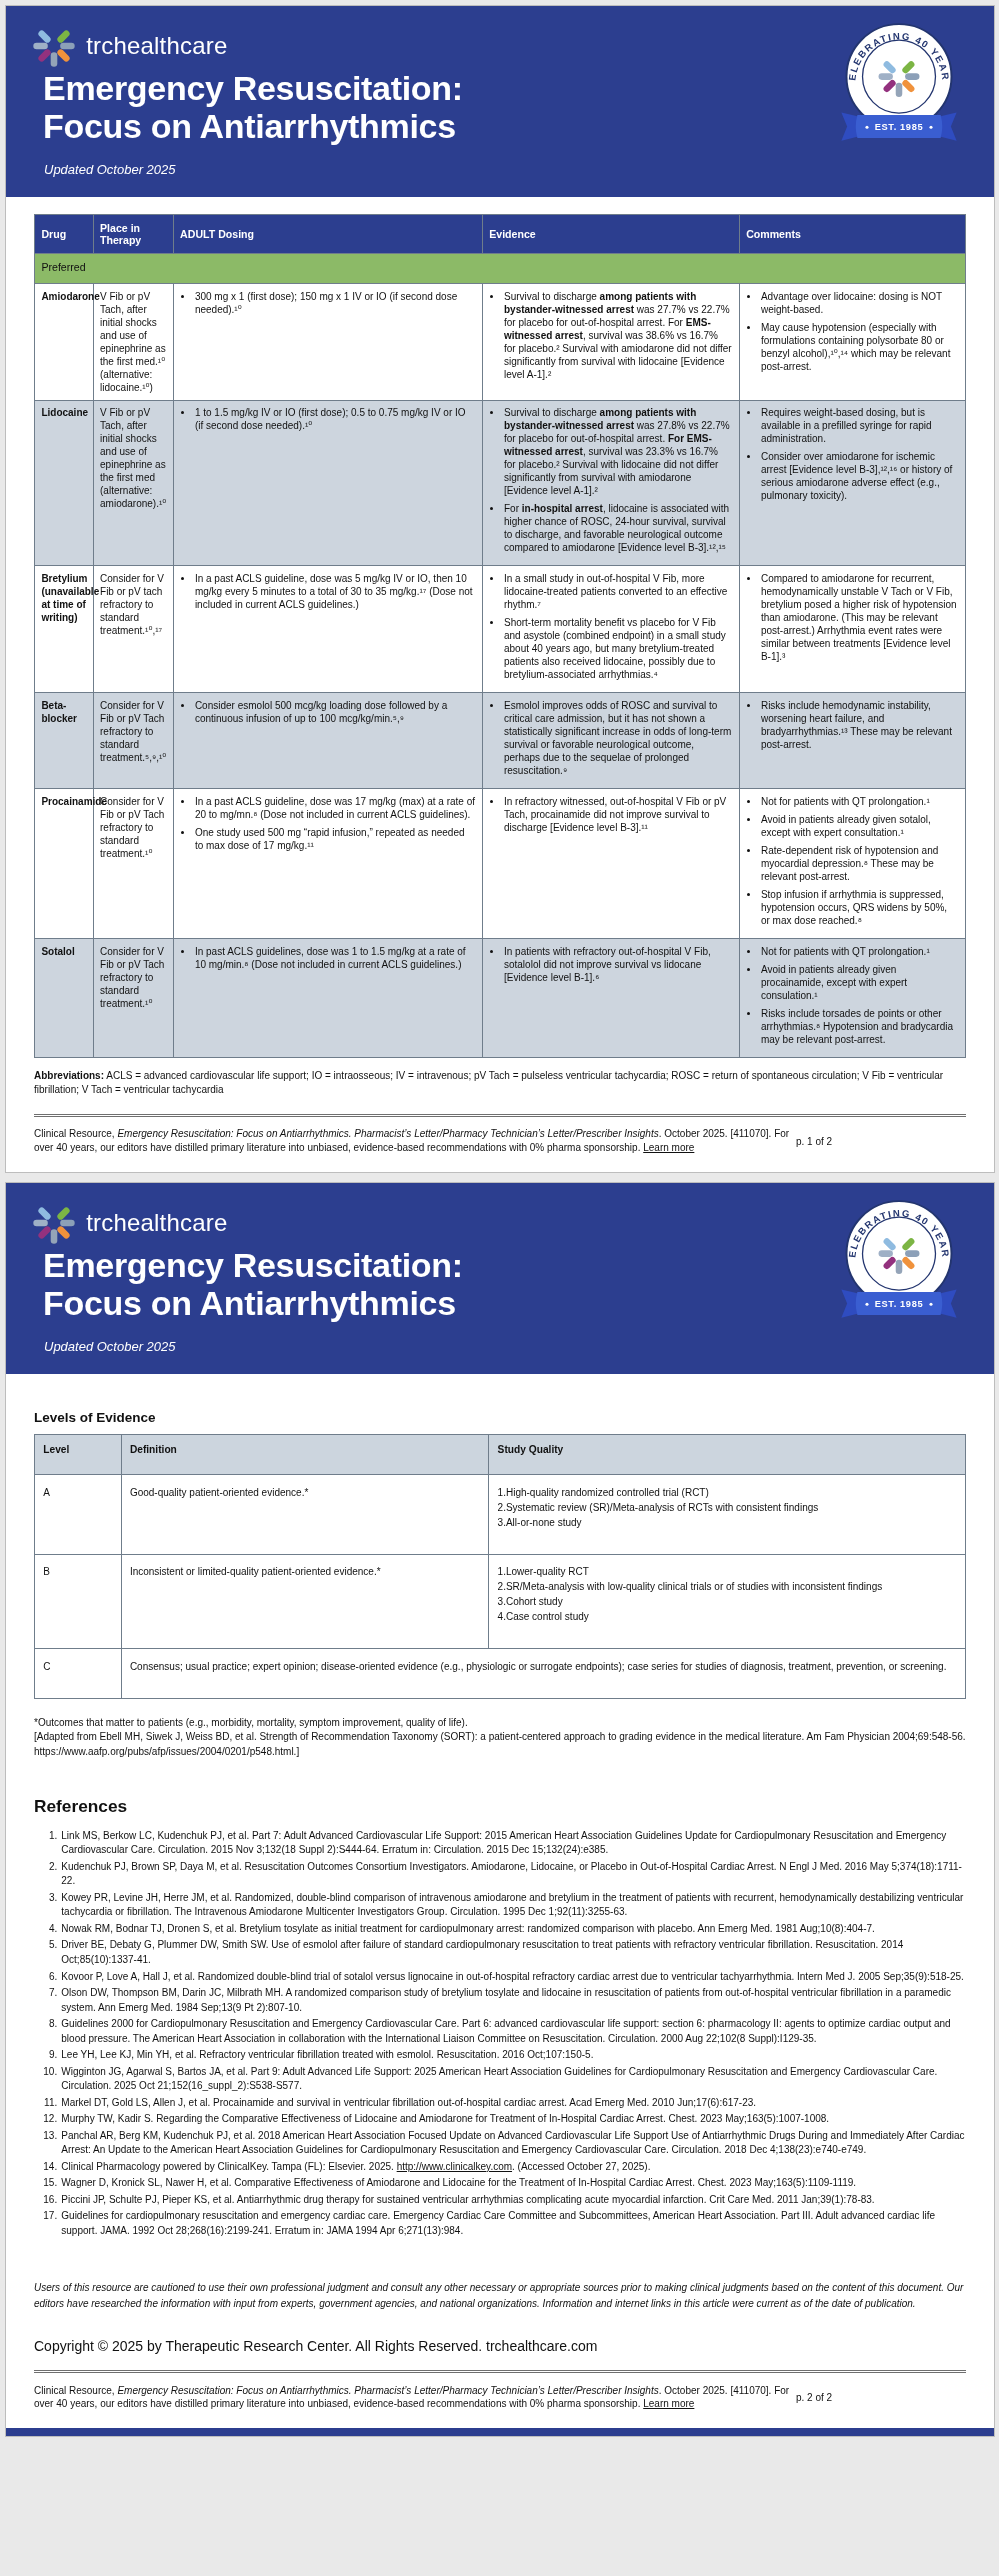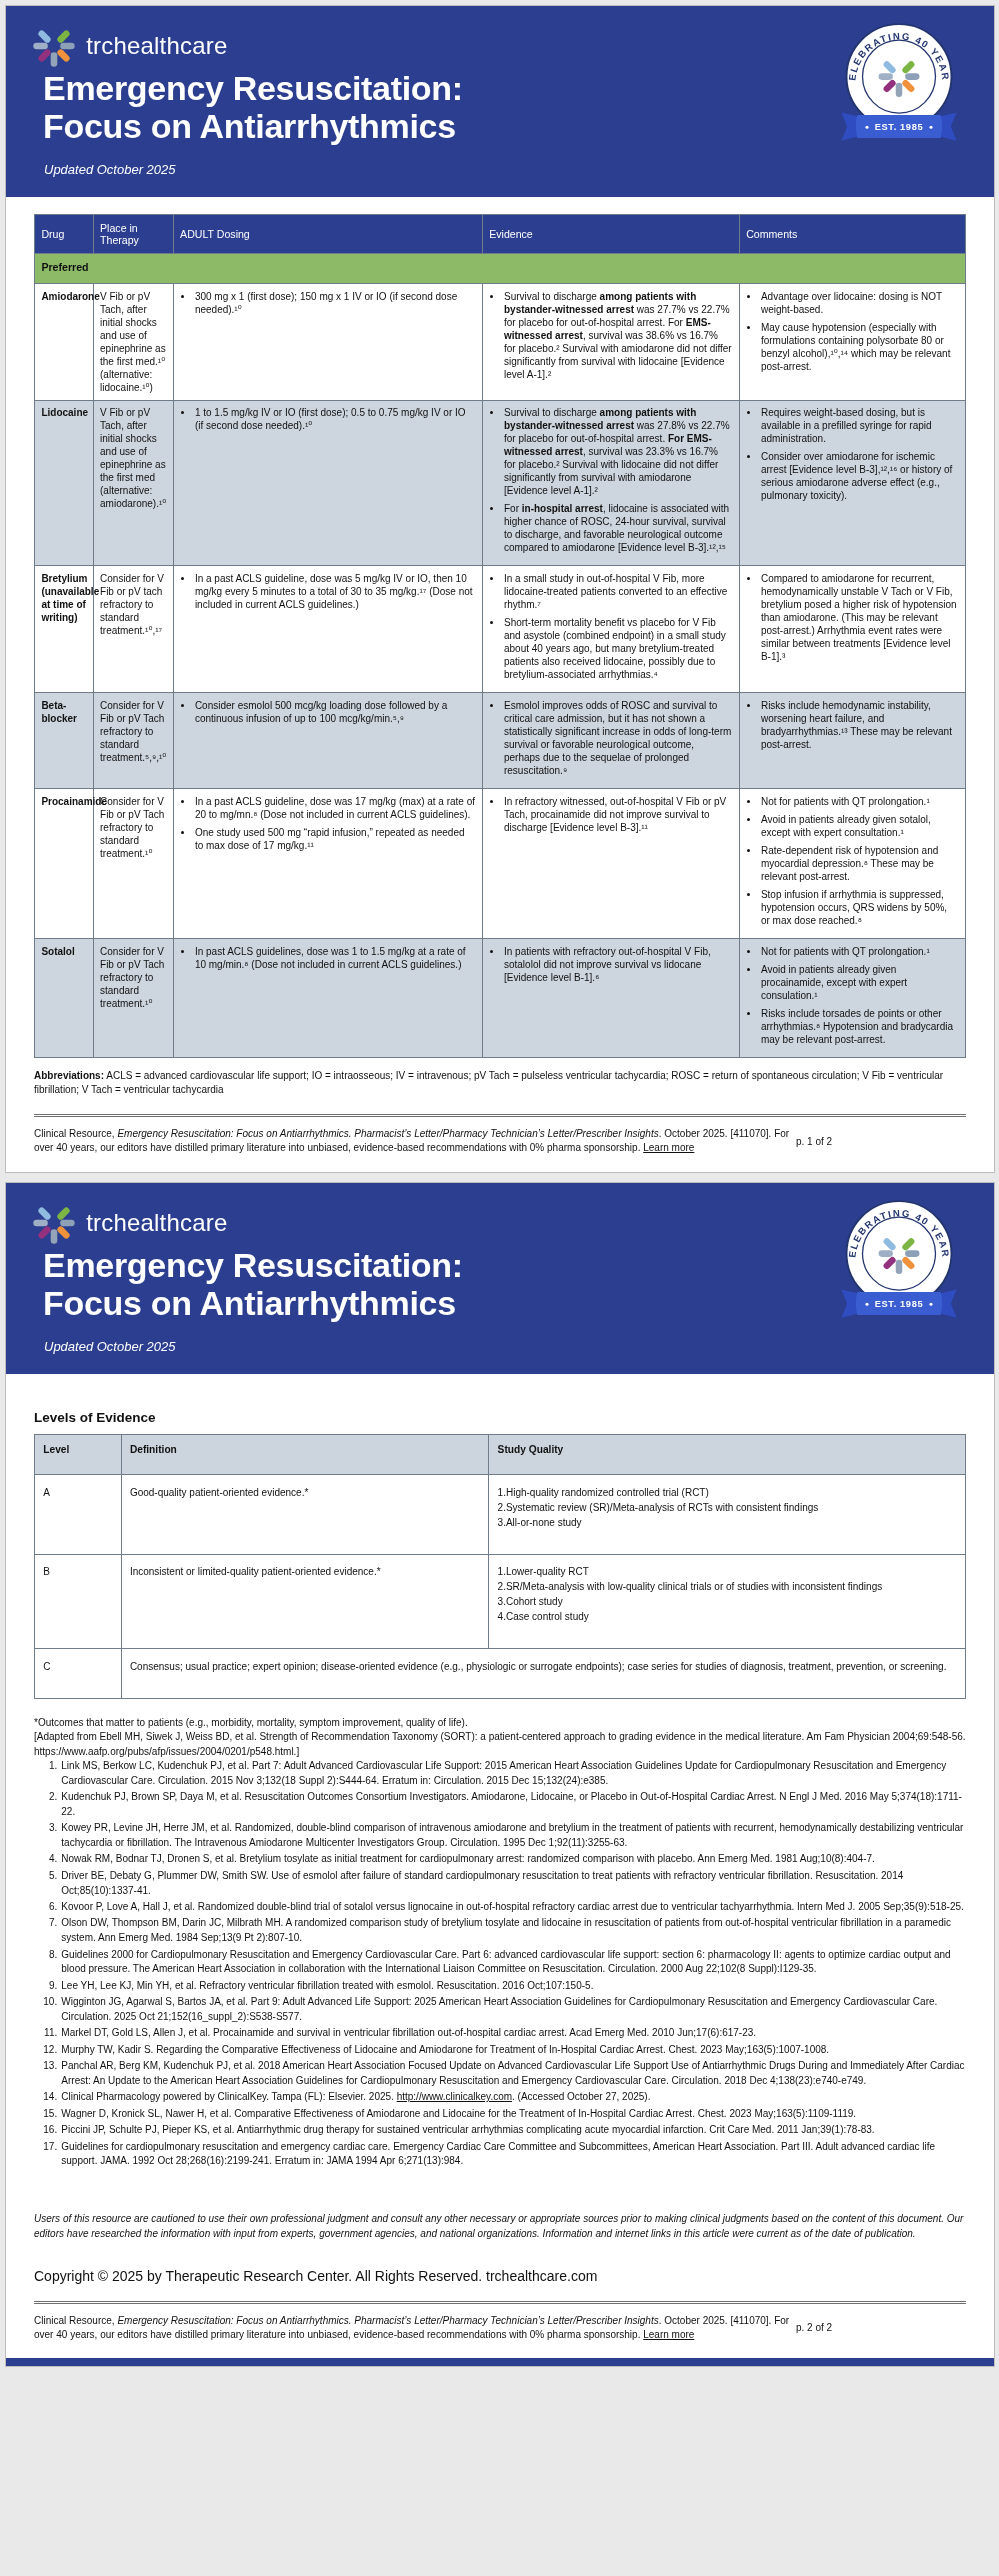--- a/index.html
+++ b/index.html
@@ -17,28 +17,28 @@
   .logo-row { position:absolute; left:26px; top:18px; display:flex; align-items:center; gap:10.2px; }
   .logo-mark { width:44px; height:44px; }
   .logo-text { font-size:24px; font-weight:400; letter-spacing:0.2px; }
   .doc-title { position:absolute; left:37px; top:63px; margin:0; font-size:34px; line-height:1.12; font-weight:700; letter-spacing:-0.3px; }
   .updated { position:absolute; left:38px; top:156px; font-style:italic; font-size:13px; }
   .badge { position:absolute; right:32px; top:13px; width:126px; height:137px; }
   
   .content { padding:0 28px; }
   table.drug-table { width:100%; border-collapse:collapse; table-layout:fixed; margin-top:16.7px; }
   .drug-table th {
-    background:#2c3e8f; color:#fff; text-align:left; font-size:10.6px; font-weight:400;
+    background:#2c3e8f; color:#fff; text-align:left; font-size:10.6px; font-weight:700;
     padding:7px 6.4px; border:1.9px solid #6f7d8b;margin-top:12px;
   }
   .drug-table td {
     border:1.9px solid #6f7d8b; vertical-align:top; padding:5.8px 6.4px;
     font-size:10px; line-height:1.3; background:#fff;
   }
-  .drug-table tr.section-row td { font-weight:700; font-size:10.6px; padding:7.7px 6.4px; }
+  .drug-table tr.section-row td { font-weight:400; font-size:10.6px; padding:7.7px 6.4px; }
   .drug-table td.drugname { font-weight:700; }
   .drug-table ul { margin:0; padding-left:13.5px; }
   .drug-table li { margin-bottom:5.1px; padding-left:1.3px; }
   .drug-table tr.shade td { background:#cdd5de; }
   .abbr { margin:11.5px 0 0; font-size:10px; line-height:1.42; }
   .rule { border-top:3.2px double #6f6f6f; margin-top:16.7px; }
   .page-footer { display:flex; justify-content:flex-start; align-items:center; padding:10.2px 0 16.7px; }
   .footer-text { max-width:762px; margin:0; font-size:10px; line-height:1.38; }
   .learn-more { color:#111; text-decoration:underline; cursor:pointer; }
   .page-num { font-size:10px; white-space:nowrap; }
@@ -346,20 +346,21 @@
             <td colspan="2">Consensus; usual practice; expert opinion; disease-oriented evidence (e.g., physiologic or surrogate endpoints); case series for studies of diagnosis, treatment, prevention, or screening.</td>
           </tr>
         </tbody>
     </table>
 
     <div class="footnote">
       <p>*Outcomes that matter to patients (e.g., morbidity, mortality, symptom improvement, quality of life).</p>
       <p>[Adapted from Ebell MH, Siwek J, Weiss BD, et al. Strength of Recommendation Taxonomy (SORT): a patient-centered approach to grading evidence in the medical literature. Am Fam Physician 2004;69:548-56. https://www.aafp.org/pubs/afp/issues/2004/0201/p548.html.]</p>
     </div>
 
+    <h2 class="refs-heading">References</h2>
     <ol class="refs">
         <li>Link MS, Berkow LC, Kudenchuk PJ, et al. Part 7: Adult Advanced Cardiovascular Life Support: 2015 American Heart Association Guidelines Update for Cardiopulmonary Resuscitation and Emergency Cardiovascular Care. Circulation. 2015 Nov 3;132(18 Suppl 2):S444-64. Erratum in: Circulation. 2015 Dec 15;132(24):e385.</li>
         <li>Kudenchuk PJ, Brown SP, Daya M, et al. Resuscitation Outcomes Consortium Investigators. Amiodarone, Lidocaine, or Placebo in Out-of-Hospital Cardiac Arrest. N Engl J Med. 2016 May 5;374(18):1711-22.</li>
         <li>Kowey PR, Levine JH, Herre JM, et al. Randomized, double-blind comparison of intravenous amiodarone and bretylium in the treatment of patients with recurrent, hemodynamically destabilizing ventricular tachycardia or fibrillation. The Intravenous Amiodarone Multicenter Investigators Group. Circulation. 1995 Dec 1;92(11):3255-63.</li>
         <li>Nowak RM, Bodnar TJ, Dronen S, et al. Bretylium tosylate as initial treatment for cardiopulmonary arrest: randomized comparison with placebo. Ann Emerg Med. 1981 Aug;10(8):404-7.</li>
         <li>Driver BE, Debaty G, Plummer DW, Smith SW. Use of esmolol after failure of standard cardiopulmonary resuscitation to treat patients with refractory ventricular fibrillation. Resuscitation. 2014 Oct;85(10):1337-41.</li>
         <li>Kovoor P, Love A, Hall J, et al. Randomized double-blind trial of sotalol versus lignocaine in out-of-hospital refractory cardiac arrest due to ventricular tachyarrhythmia. Intern Med J. 2005 Sep;35(9):518-25.</li>
         <li>Olson DW, Thompson BM, Darin JC, Milbrath MH. A randomized comparison study of bretylium tosylate and lidocaine in resuscitation of patients from out-of-hospital ventricular fibrillation in a paramedic system. Ann Emerg Med. 1984 Sep;13(9 Pt 2):807-10.</li>
         <li>Guidelines 2000 for Cardiopulmonary Resuscitation and Emergency Cardiovascular Care. Part 6: advanced cardiovascular life support: section 6: pharmacology II: agents to optimize cardiac output and blood pressure. The American Heart Association in collaboration with the International Liaison Committee on Resuscitation. Circulation. 2000 Aug 22;102(8 Suppl):I129-35.</li>
         <li>Lee YH, Lee KJ, Min YH, et al. Refractory ventricular fibrillation treated with esmolol. Resuscitation. 2016 Oct;107:150-5.</li>

